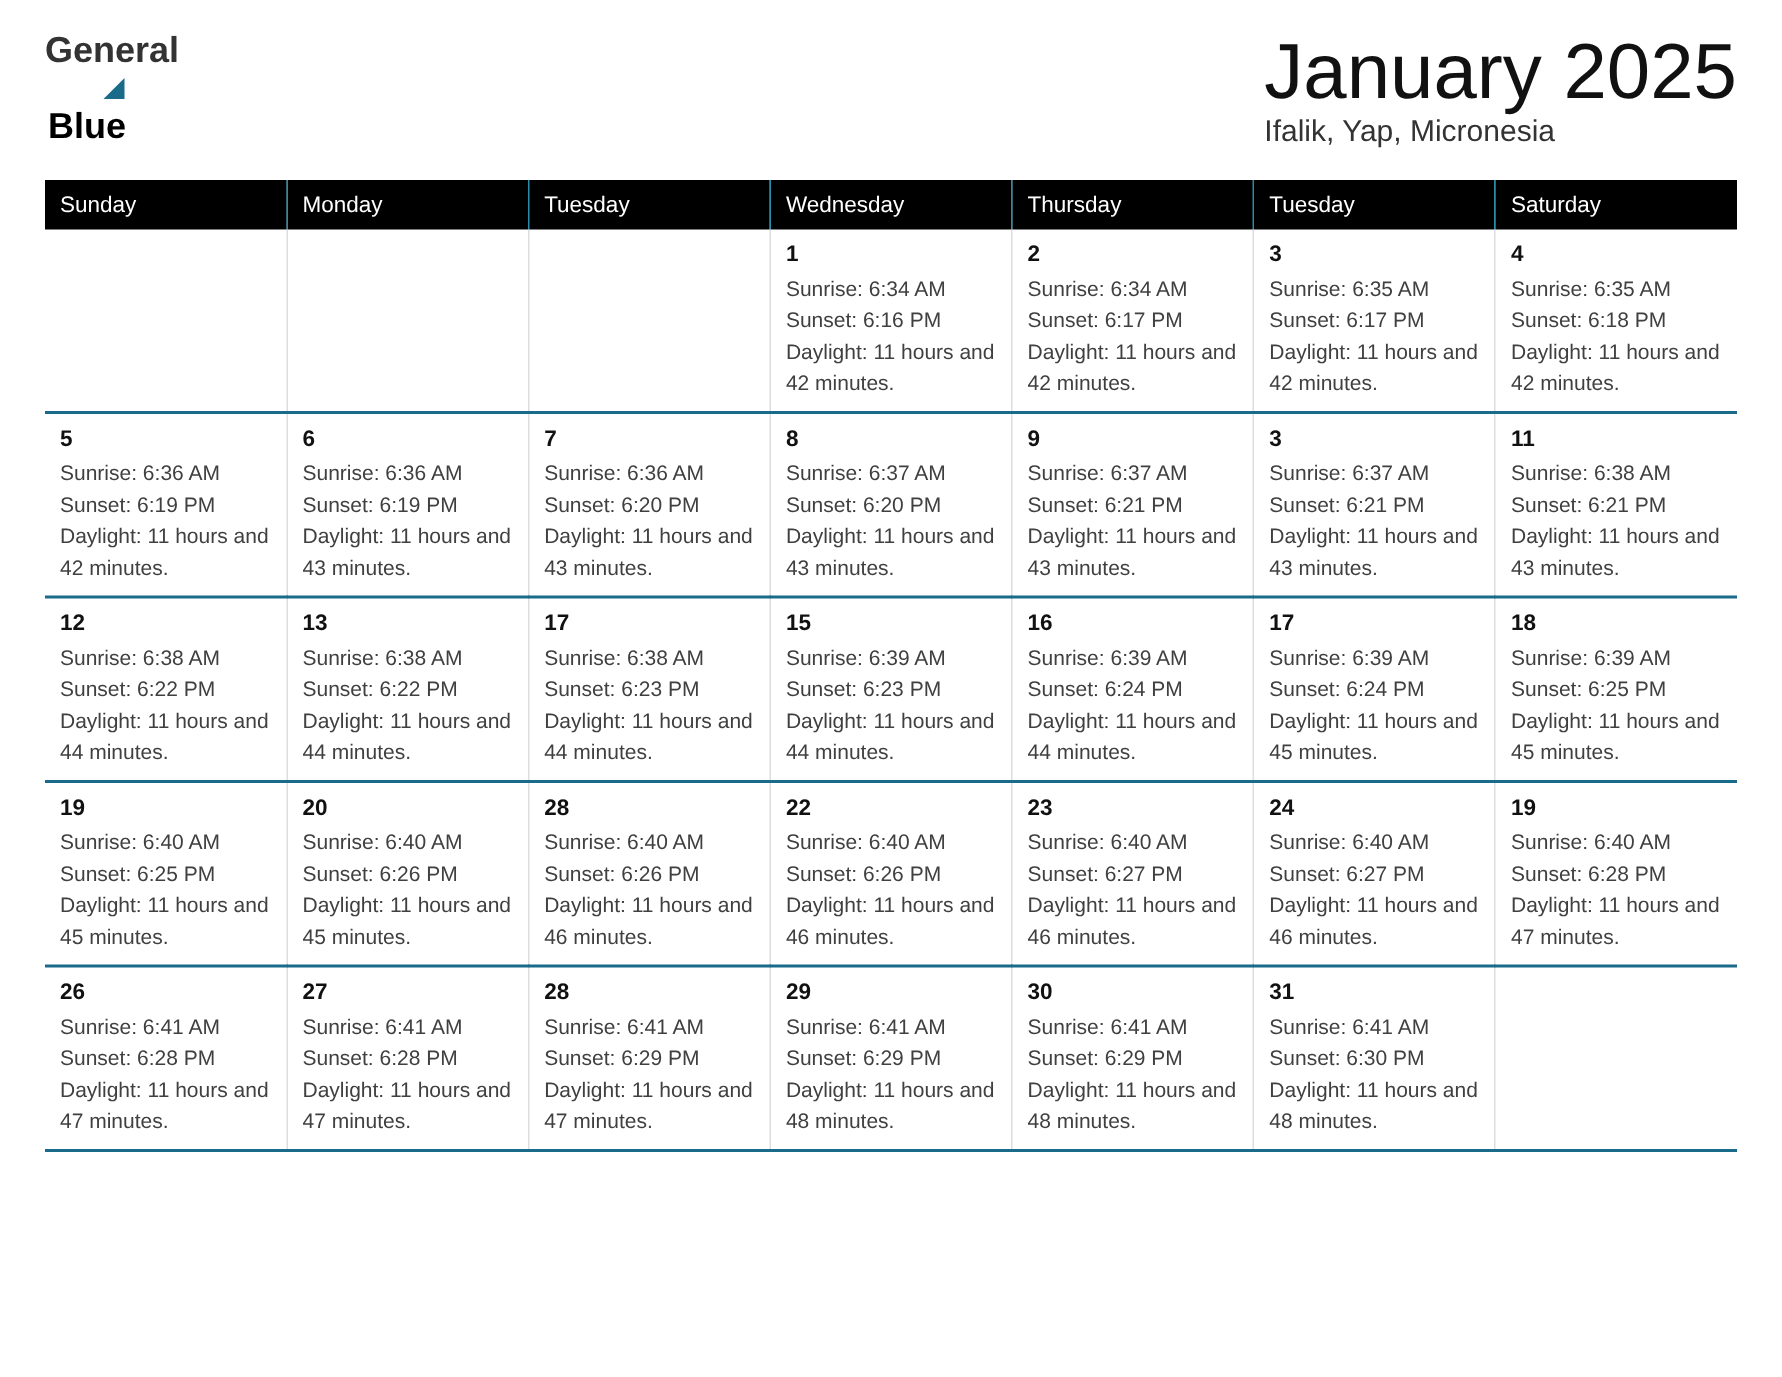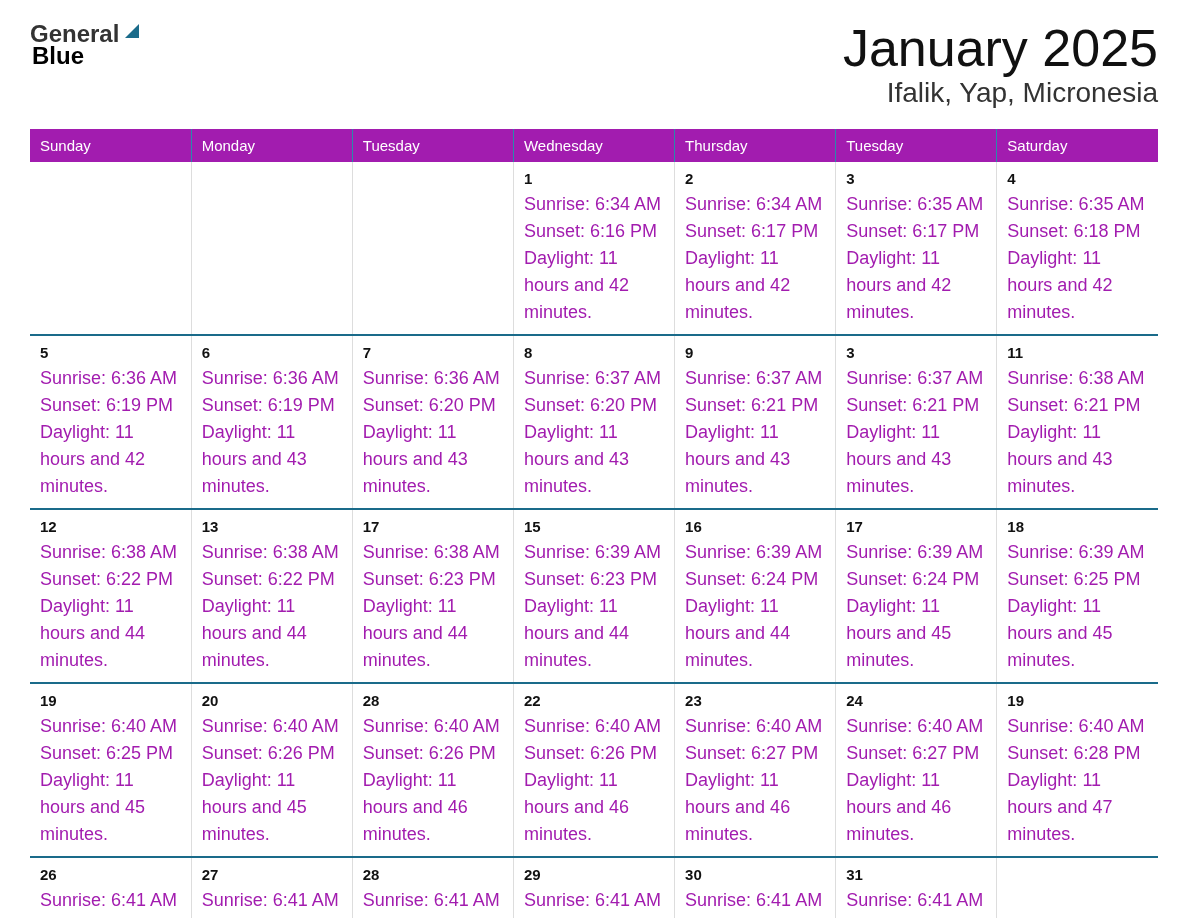--- a/index.html
+++ b/index.html
@@ -15,40 +15,40 @@
       justify-content: space-between;
       align-items: flex-start;
       margin-bottom: 20px;
     }
     .logo {
       display: flex;
       flex-direction: column;
       align-items: flex-start;
     }
     .title-block {
-      text-align: right;
+      text-align: left;
     }
     .title-block h1 {
       font-size: 52px;
       font-weight: 300;
       color: #111;
       line-height: 1.1;
     }
     .title-block h2 {
-      font-size: 28px;
+      font-size: 20px;
       font-weight: 400;
       color: #333;
     }
     table {
       width: 100%;
       border-collapse: collapse;
       table-layout: fixed;
     }
     thead tr {
-      background-color: #a21caf;
+      background-color: #000000;
     }
     thead th {
       color: #fff;
       padding: 8px 10px;
       text-align: left;
       font-size: 15px;
       font-weight: 500;
       border-right: 1px solid #2a8aaa;
     }
     thead th:last-child { border-right: none; }
@@ -64,42 +64,42 @@
       height: 120px;
     }
     tbody td:last-child { border-right: none; }
     .day-num {
       font-size: 15px;
       font-weight: bold;
       color: #111;
       margin-bottom: 4px;
     }
     .sun-info {
-      font-size: 18px;
-      color: #a21caf;
+      font-size: 14px;
+      color: #404040;
       line-height: 1.5;
     }
     .general-text {
       font-size: 24px;
       font-weight: bold;
       color: #333;
     }
     .blue-text {
       font-size: 24px;
       font-weight: bold;
       color: #000000;
       margin-top: -3px;
     }
   </style>
 </head>
 <body>
 
 <div class="header">
   <div class="logo">
-    <div style="display:flex;align-items:center;">
+    <div style="display:flex;align-items:center;flex-direction:column;">
       <span class="general-text">General</span>
       <span style="display:inline-block;margin-left:2px;margin-bottom:2px;">
         <svg width="22" height="22" viewBox="0 0 22 22">
           <polygon points="4,18 18,18 18,4" fill="#1a6b8a"></polygon>
         </svg>
       </span>
     </div>
     <div class="blue-text" style="margin-top:-6px;margin-left:2px;">Blue</div>
   </div>
   <div class="title-block">

